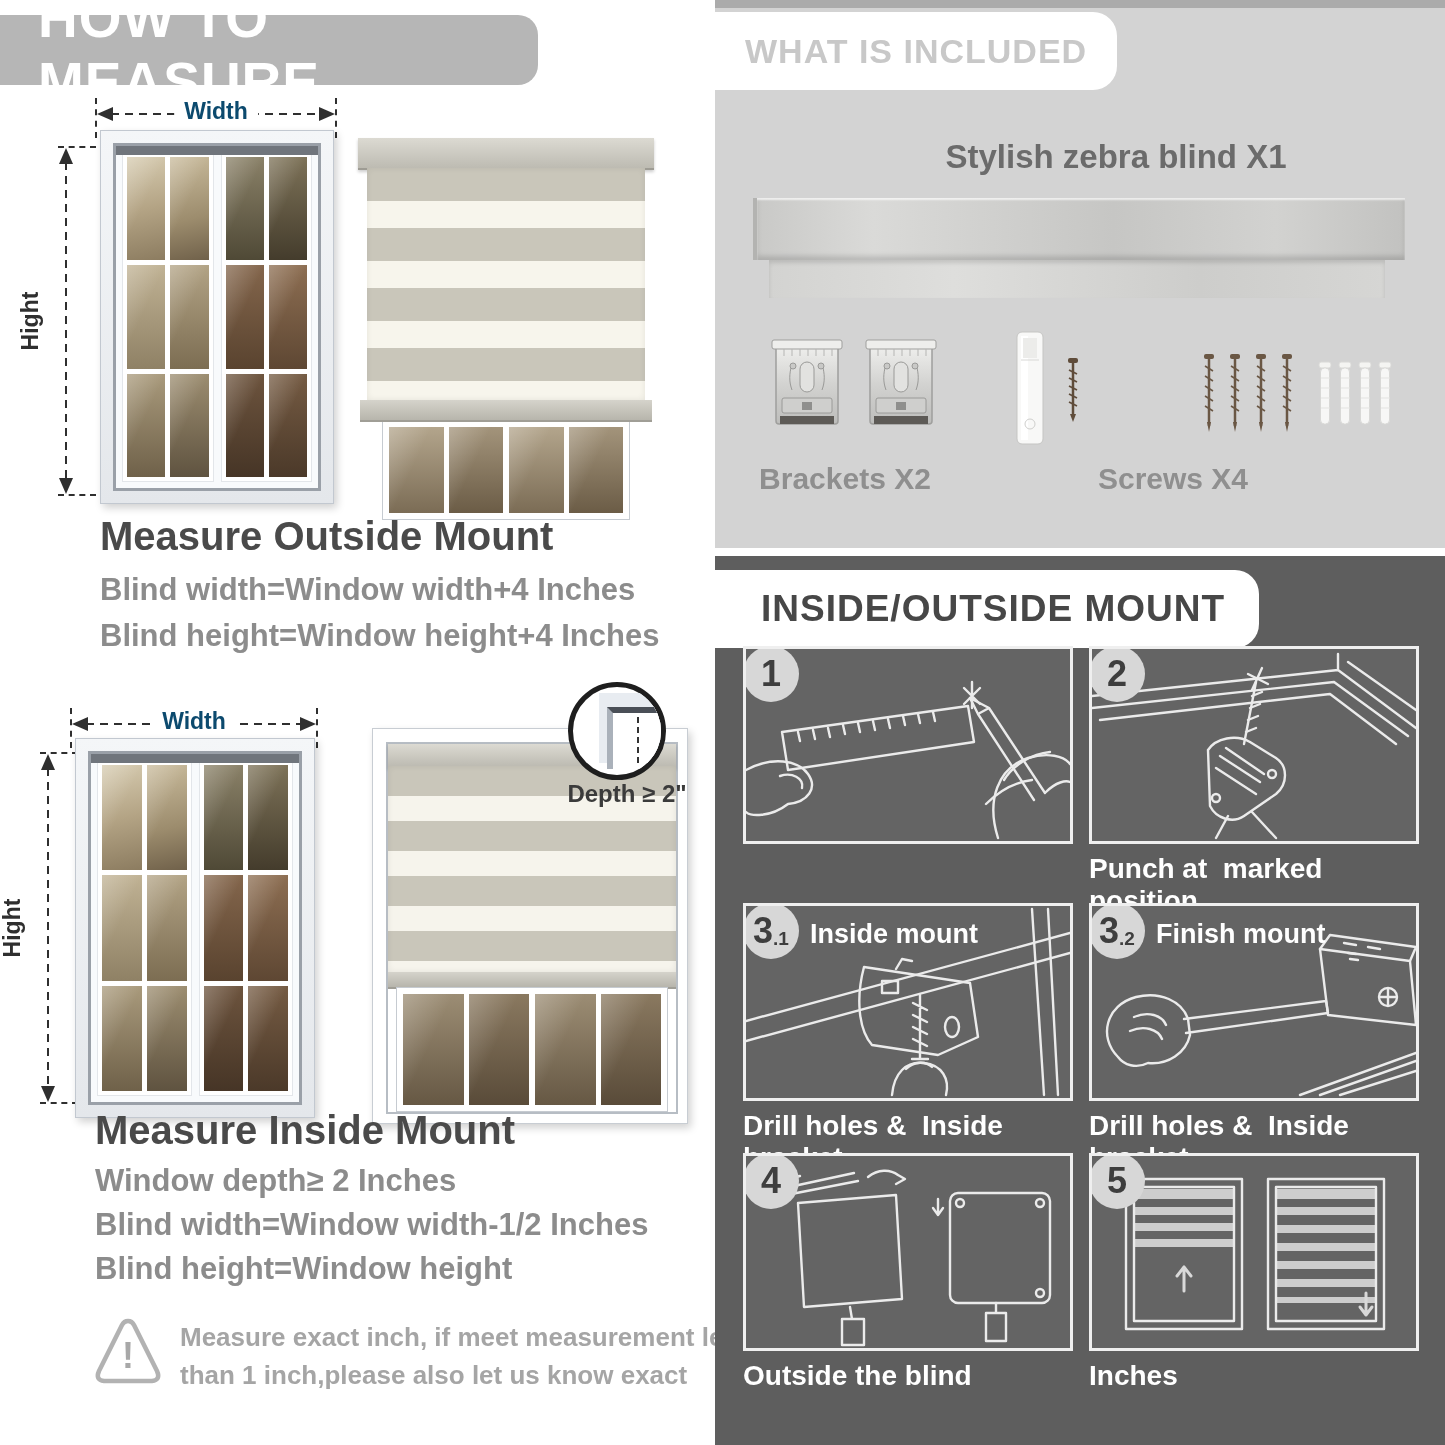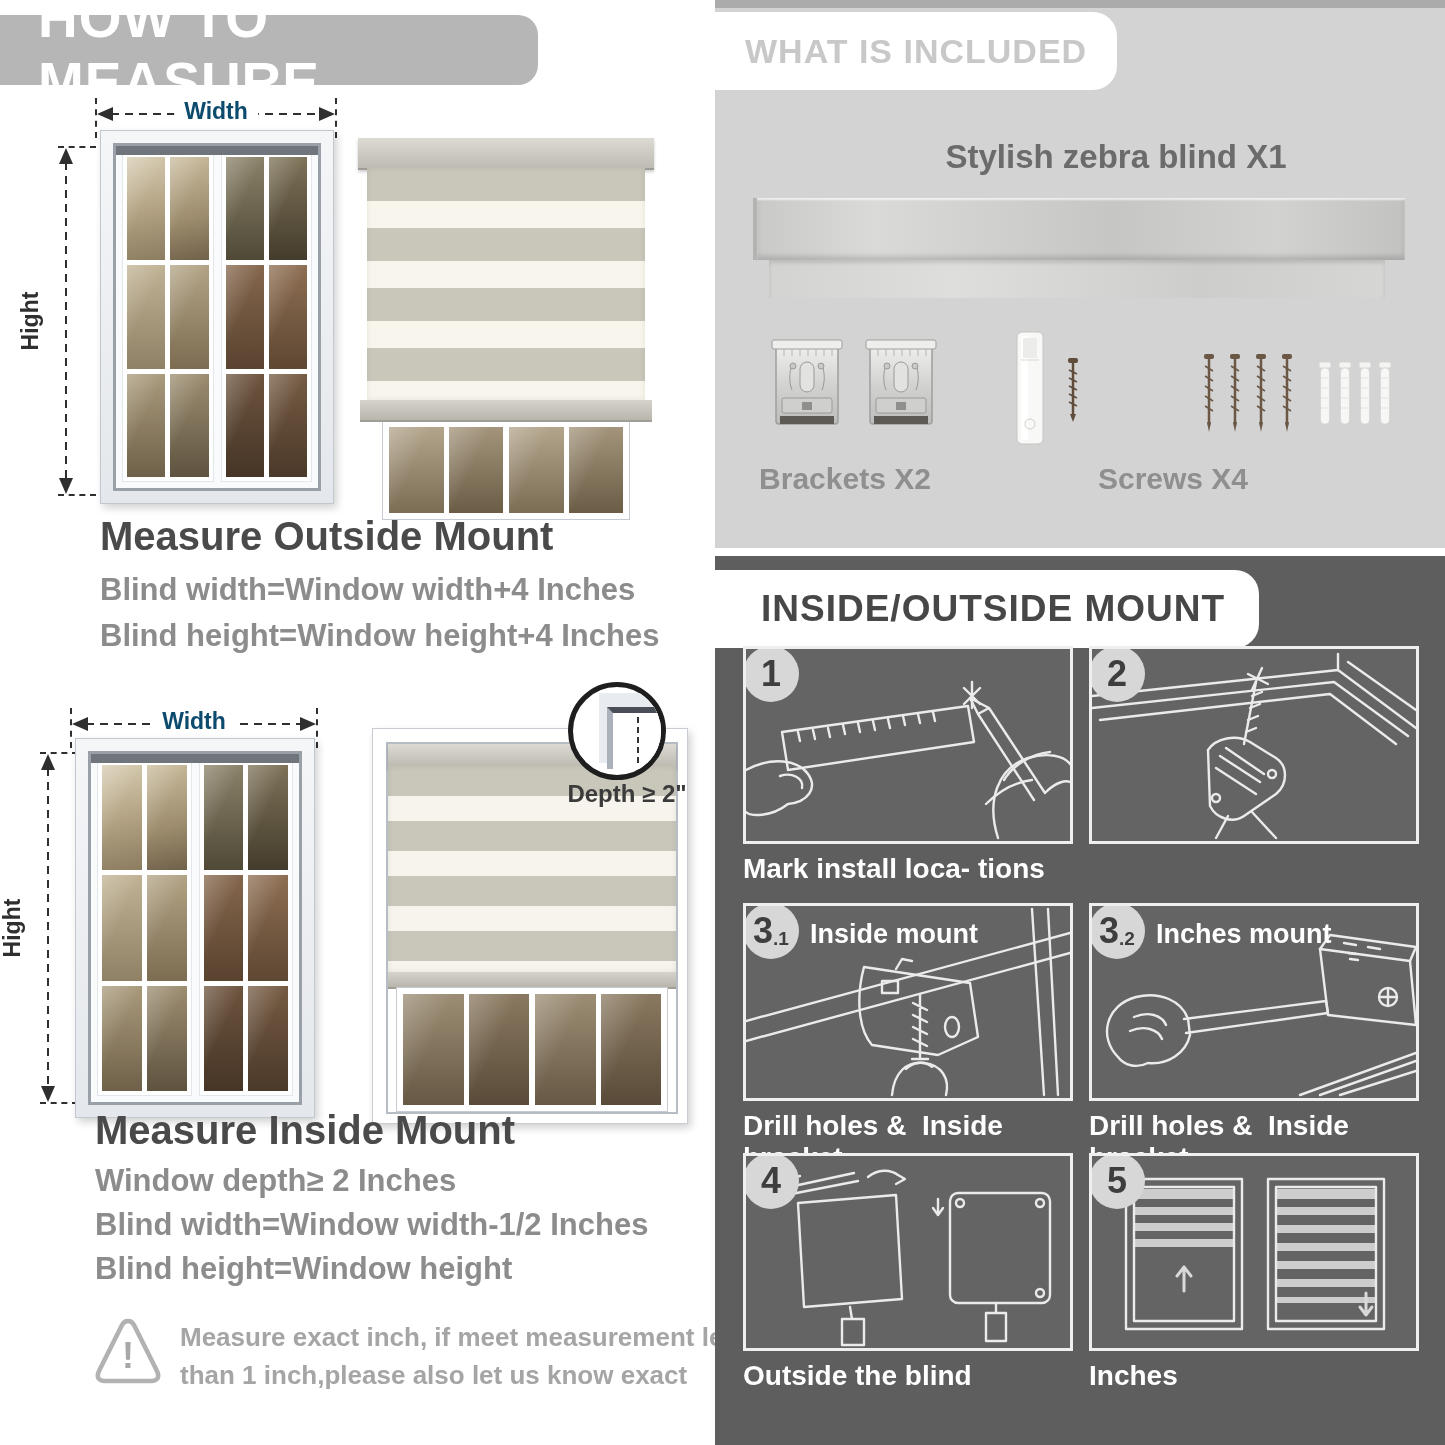--- a/index.html
+++ b/index.html
@@ -387,21 +387,20 @@
           <path d="M52,80 l2,9 M67,78 l2,9 M82,76 l2,9 M97,73 l2,9 M112,71 l2,9 M127,69 l2,9 M142,67 l2,9 M157,64 l2,9 M172,62 l2,9 M187,60 l2,9"></path>
           <path d="M218,36 l16,16 M234,36 l-16,16 M226,30 v26"></path>
           <path d="M232,62 L288,148 M243,56 L299,141 M232,62 L224,46 L243,56 Z"></path>
           <path d="M252,186 C240,148 252,116 282,106 C302,100 318,104 324,112"></path>
           <path d="M258,128 C268,112 286,102 304,100"></path>
           <path d="M240,152 C254,138 270,130 286,128"></path>
           <path d="M300,140 C310,130 320,128 324,130"></path>
         </g>
       </svg>
     </div>
-    <div class="caption">Mark install loca- tions</div>
   </div>
 
   <div class="step" style="left:374px;top:90px">
     <div class="panel">
       <div class="stepnum">
           <span>2</span>
           <small></small>
         </div>
       <svg viewBox="0 0 324 186">
         <g class="lineart">
@@ -411,20 +410,21 @@
           <path d="M154,80 l10,-4 M156,68 l10,-4 M158,56 l10,-4 M160,44 l10,-4"></path>
           <path d="M156,22 l20,10 M170,16 l-10,22"></path>
           <path d="M116,98 C124,86 144,82 158,90 L184,106 C196,114 196,132 184,142 L152,164 C140,172 124,166 118,154 Z"></path>
           <path d="M128,104 l40,26 M124,116 l40,26 M134,96 l38,26"></path>
           <path d="M136,164 L124,186 M160,160 L184,186"></path>
           <circle cx="124" cy="146" r="4"></circle>
             <circle cx="180" cy="122" r="4"></circle>
         </g>
       </svg>
     </div>
+    <div class="caption">Punch at  marked position</div>
   </div>
 
   <div class="step" style="left:28px;top:347px">
     <div class="panel">
       <div class="stepnum">
           <span>3</span>
           <small>.1</small>
         </div>
       <div class="steptitle">Inside mount</div>
       <svg viewBox="0 0 324 186">
@@ -443,21 +443,21 @@
     </div>
     <div class="caption">Drill holes &amp;  Inside bracket</div>
   </div>
 
   <div class="step" style="left:374px;top:347px">
     <div class="panel">
       <div class="stepnum">
           <span>3</span>
           <small>.2</small>
         </div>
-      <div class="steptitle">Inches mount</div>
+      <div class="steptitle">Finish mount</div>
       <svg viewBox="0 0 324 186">
         <g class="lineart">
           <path d="M228,40 L318,52 L324,116 L236,106 Z"></path>
           <path d="M228,40 L238,26 L324,38 L318,52"></path>
           <path d="M252,34 l12,2 M276,38 l12,2 M256,44 l8,1 M258,50 l8,1"></path>
           <circle cx="296" cy="88" r="9"></circle>
           <path d="M289,88 h14 M296,81 v14"></path>
           <path d="M92,110 L234,92 M94,124 L236,104 M234,92 L236,104"></path>
           <path d="M26,148 C6,128 14,96 44,88 C68,82 90,92 96,110 L98,126 C94,144 76,156 56,154 C44,160 32,156 26,148 Z"></path>
           <path d="M42,108 C56,102 70,106 74,116 M38,122 C52,116 66,120 70,130"></path>

